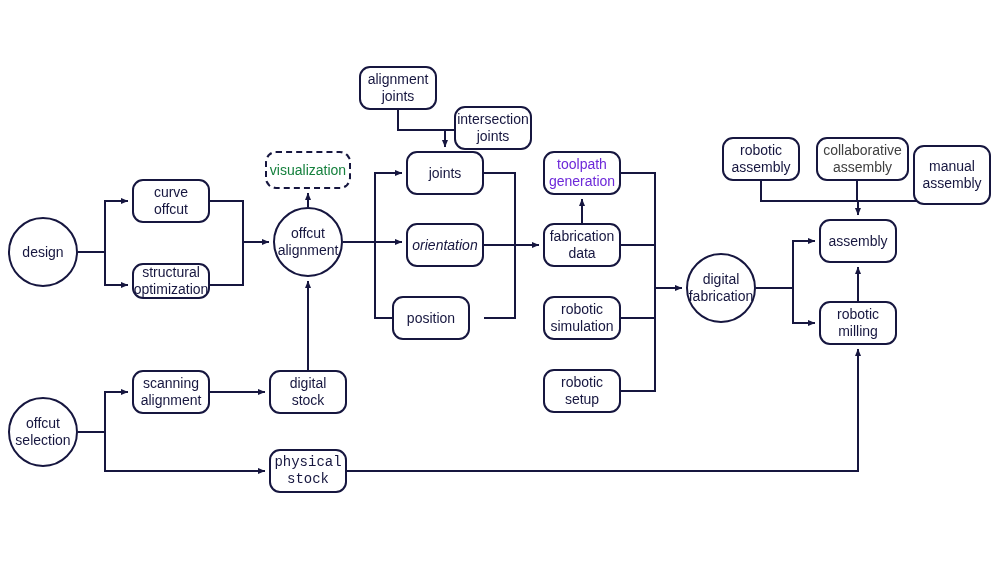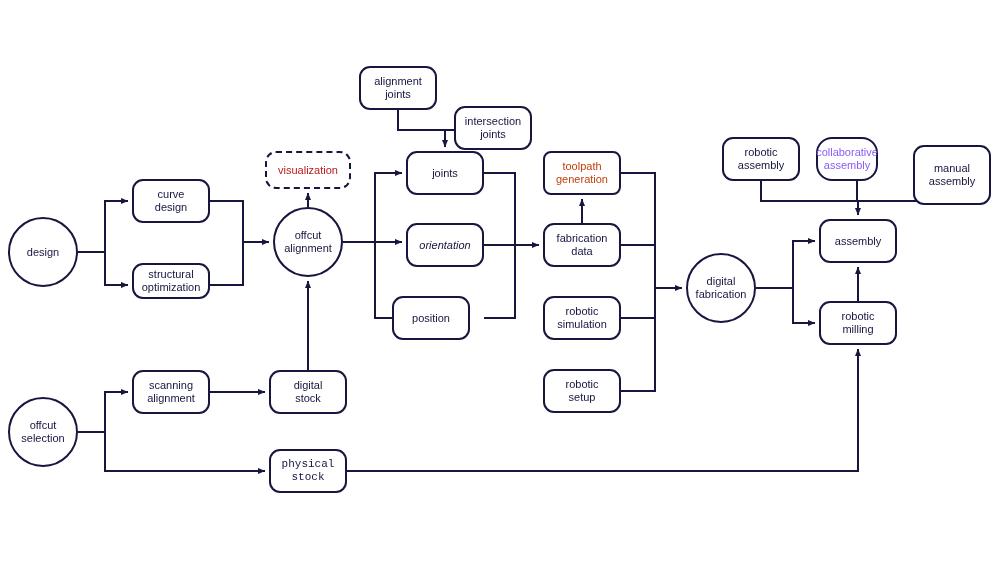--- a/index.html
+++ b/index.html
@@ -21,21 +21,21 @@
     top: 0;
     width: 1000px;
     height: 562px;
   }
   .node {
     position: absolute;
     box-sizing: border-box;
     border: 2px solid #16163f;
     background: #ffffff;
     color: #16163f;
-    font-size: 11px;
+    font-size: 14px;
     line-height: 1.18;
     text-align: center;
     display: flex;
     align-items: center;
     justify-content: center;
     white-space: pre-line;
     z-index: 5;
   }
   .node.rect {
     border-radius: 11px;
@@ -86,46 +86,46 @@
         <path d="M858,301 L858,267" stroke="#16163f" marker-end="url(#arrowhead)"></path>
         <path d="M78,432 L105,432 L105,392 L128,392" stroke="#16163f" marker-end="url(#arrowhead)"></path>
         <path d="M105,432 L105,471 L265,471" stroke="#16163f" marker-end="url(#arrowhead)"></path>
         <path d="M210,392 L265,392" stroke="#16163f" marker-end="url(#arrowhead)"></path>
         <path d="M347,471 L858,471 L858,349" stroke="#16163f" marker-end="url(#arrowhead)"></path>
       </g>
   </svg>
   <div id="node-layer">
       <div class="node circle" style="left: 8px; top: 217px; width: 70px; height: 70px; border-color: rgb(22, 22, 63); color: rgb(22, 22, 63);">design</div>
       <div class="node rect" style="left: 132px; top: 179px; width: 78px; height: 44px; border-color: rgb(22, 22, 63); color: rgb(22, 22, 63);">curve
-design</div>
+offcut</div>
       <div class="node rect" style="left: 132px; top: 263px; width: 78px; height: 36px; border-color: rgb(22, 22, 63); color: rgb(22, 22, 63);">structural
 optimization</div>
       <div class="node circle" style="left: 273px; top: 207px; width: 70px; height: 70px; border-color: rgb(22, 22, 63); color: rgb(22, 22, 63);">offcut
 alignment</div>
-      <div class="node rect dashed" style="left: 265px; top: 151px; width: 86px; height: 38px; border-color: rgb(22, 22, 63); color: #b91c1c;">visualization</div>
+      <div class="node rect dashed" style="left: 265px; top: 151px; width: 86px; height: 38px; border-color: rgb(22, 22, 63); color: #15803d;">visualization</div>
       <div class="node rect" style="left: 359px; top: 66px; width: 78px; height: 44px; border-color: rgb(22, 22, 63); color: rgb(22, 22, 63);">alignment
 joints</div>
       <div class="node rect" style="left: 454px; top: 66px; width: 78px; height: 44px; border-color: rgb(22, 22, 63); color: rgb(22, 22, 63); margin-top: 40px;">intersection
 joints</div>
       <div class="node rect" style="left: 406px; top: 151px; width: 78px; height: 44px; border-color: rgb(22, 22, 63); color: rgb(22, 22, 63);">joints</div>
       <div class="node rect" style="left: 406px; top: 223px; width: 78px; height: 44px; border-color: rgb(22, 22, 63); color: rgb(22, 22, 63); font-style: italic;">orientation</div>
       <div class="node rect" style="left: 392px; top: 296px; width: 78px; height: 44px; border-color: rgb(22, 22, 63); color: rgb(22, 22, 63);">position</div>
-      <div class="node rect" style="left: 543px; top: 151px; width: 78px; height: 44px; border-color: rgb(22, 22, 63); color: #c2410c; border-radius: 8px;">toolpath
+      <div class="node rect" style="left: 543px; top: 151px; width: 78px; height: 44px; border-color: rgb(22, 22, 63); color: #6d28d9;">toolpath
 generation</div>
       <div class="node rect" style="left: 543px; top: 223px; width: 78px; height: 44px; border-color: rgb(22, 22, 63); color: rgb(22, 22, 63);">fabrication
 data</div>
       <div class="node rect" style="left: 543px; top: 296px; width: 78px; height: 44px; border-color: rgb(22, 22, 63); color: rgb(22, 22, 63);">robotic
 simulation</div>
       <div class="node rect" style="left: 543px; top: 369px; width: 78px; height: 44px; border-color: rgb(22, 22, 63); color: rgb(22, 22, 63);">robotic
 setup</div>
       <div class="node circle" style="left: 686px; top: 253px; width: 70px; height: 70px; border-color: rgb(22, 22, 63); color: rgb(22, 22, 63);">digital
 fabrication</div>
       <div class="node rect" style="left: 722px; top: 137px; width: 78px; height: 44px; border-color: rgb(22, 22, 63); color: rgb(22, 22, 63);">robotic
 assembly</div>
-      <div class="node rect" style="left: 816px; top: 137px; width: 62px; height: 44px; border-color: rgb(22, 22, 63); color: #8b5cf6; border-radius: 16px;">collaborative
+      <div class="node rect" style="left: 816px; top: 137px; width: 93px; height: 44px; border-color: rgb(22, 22, 63); color: #404040;">collaborative
 assembly</div>
       <div class="node rect" style="left: 913px; top: 145px; width: 78px; height: 60px; border-color: rgb(22, 22, 63); color: rgb(22, 22, 63);">manual
 assembly</div>
       <div class="node rect" style="left: 819px; top: 219px; width: 78px; height: 44px; border-color: rgb(22, 22, 63); color: rgb(22, 22, 63);">assembly</div>
       <div class="node rect" style="left: 819px; top: 301px; width: 78px; height: 44px; border-color: rgb(22, 22, 63); color: rgb(22, 22, 63);">robotic
 milling</div>
       <div class="node circle" style="left: 8px; top: 397px; width: 70px; height: 70px; border-color: rgb(22, 22, 63); color: rgb(22, 22, 63);">offcut
 selection</div>
       <div class="node rect" style="left: 132px; top: 370px; width: 78px; height: 44px; border-color: rgb(22, 22, 63); color: rgb(22, 22, 63);">scanning
 alignment</div>

